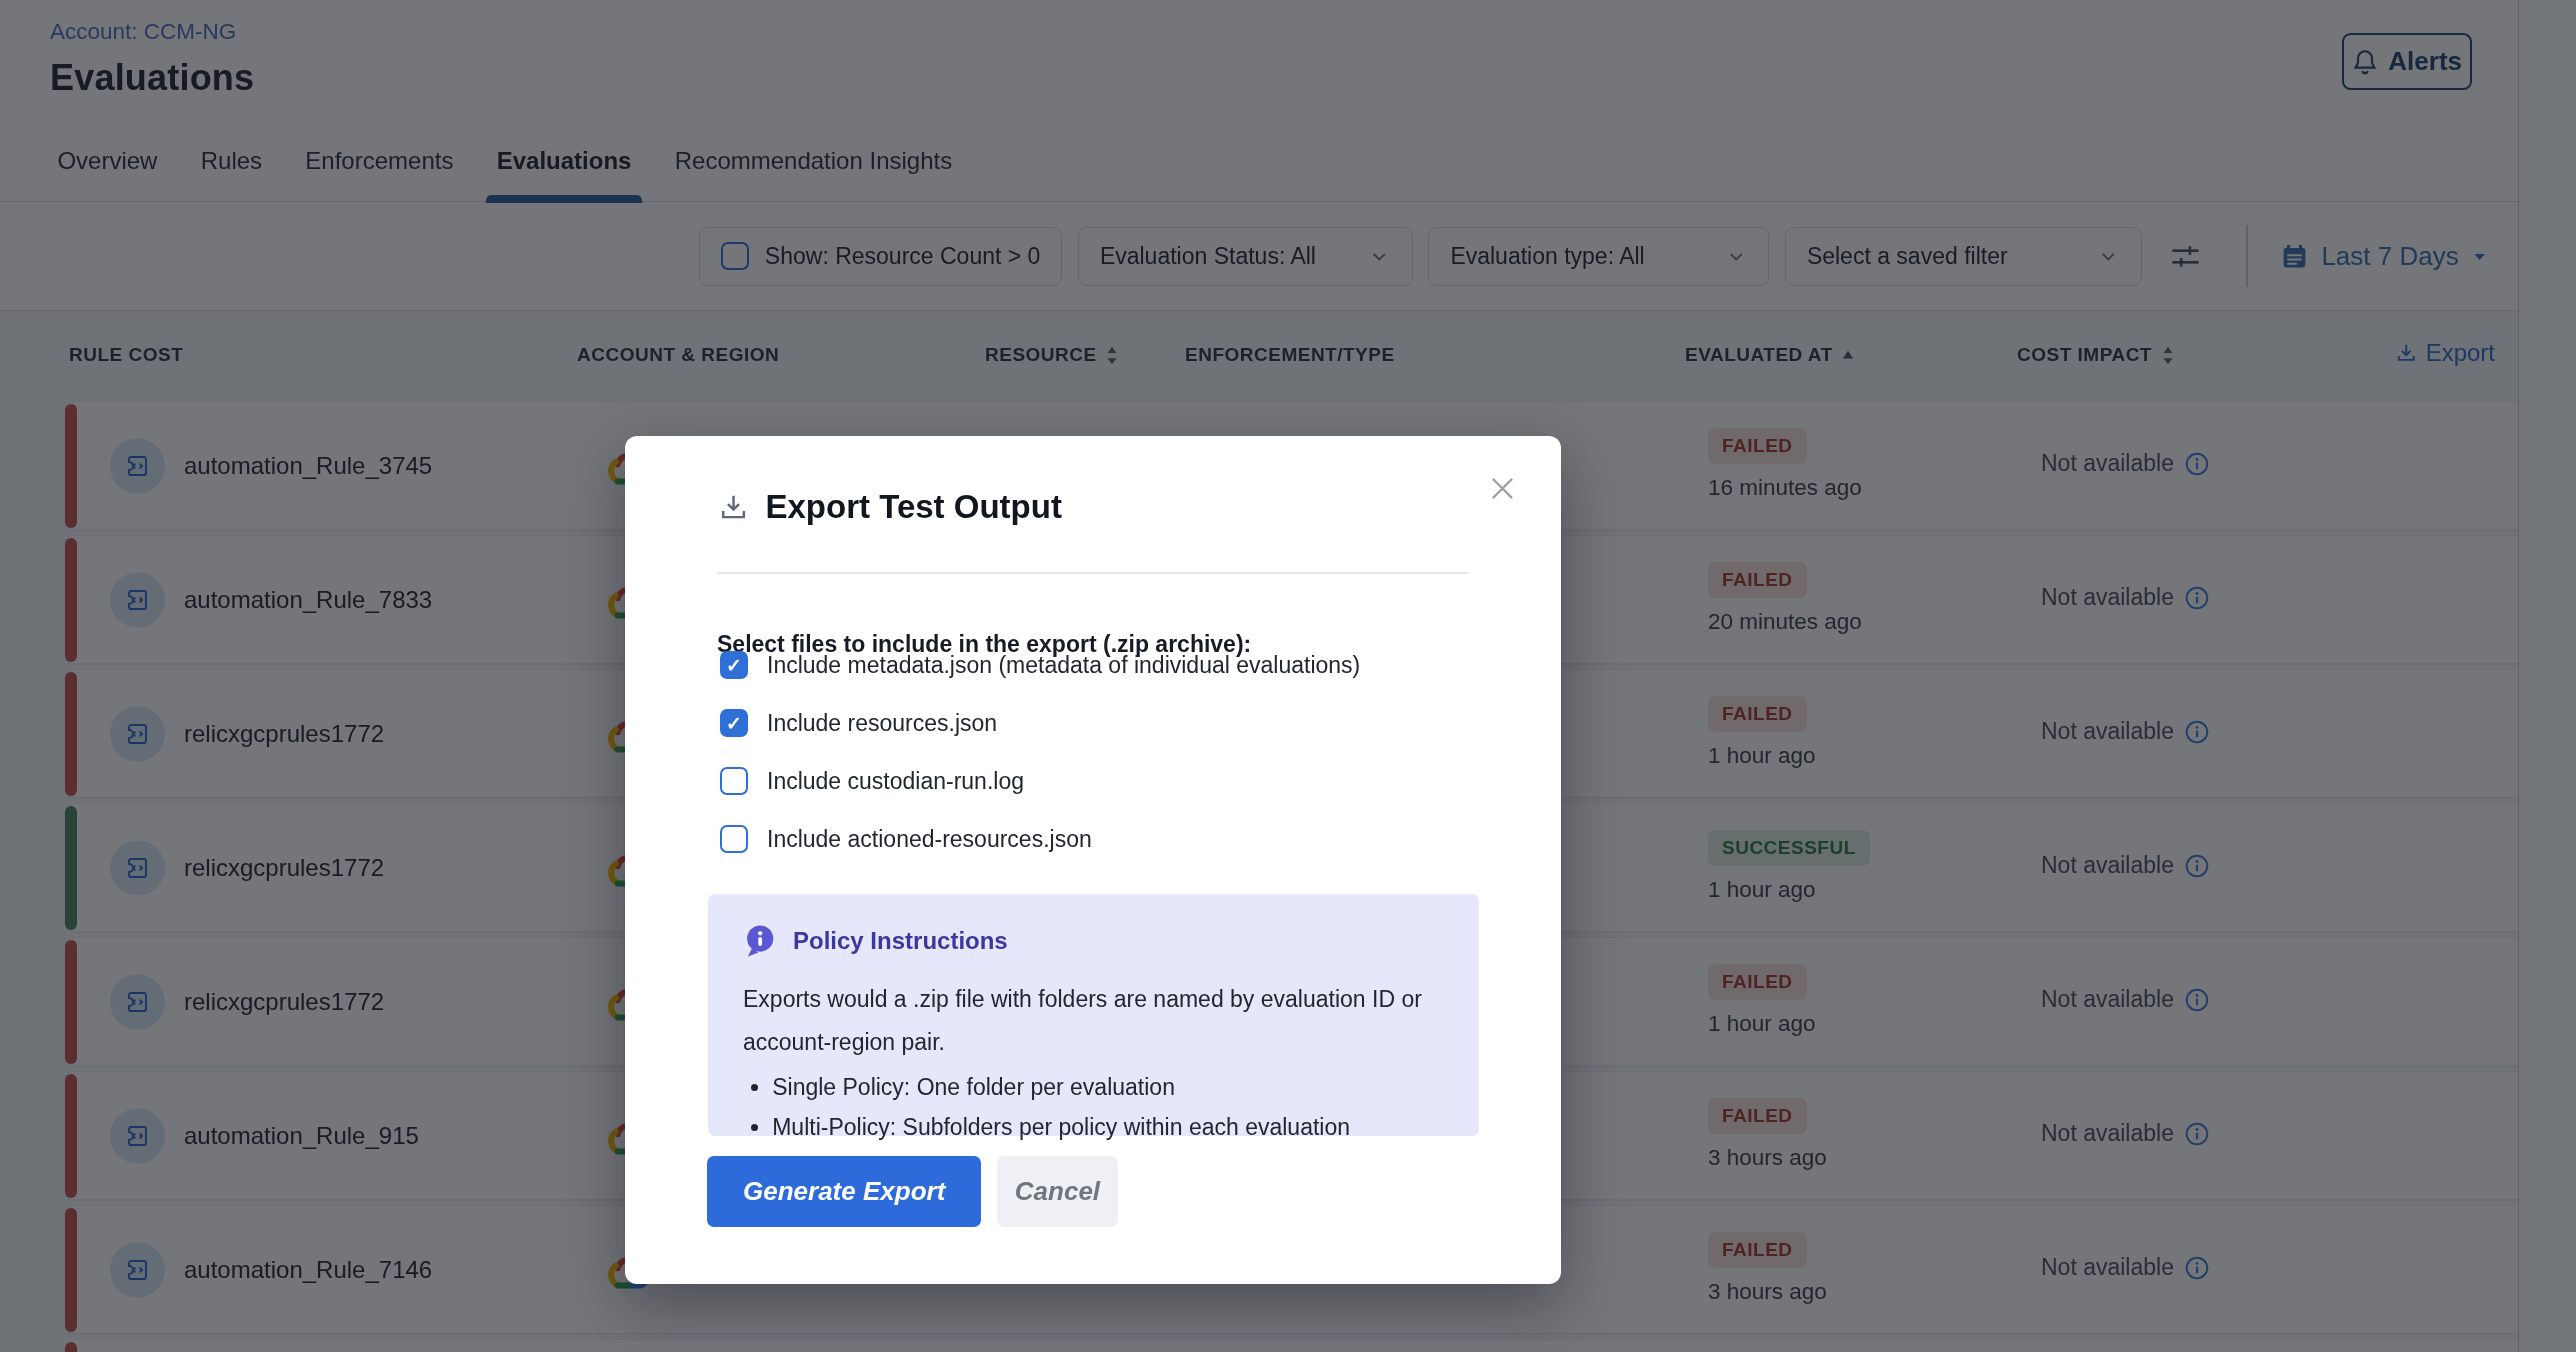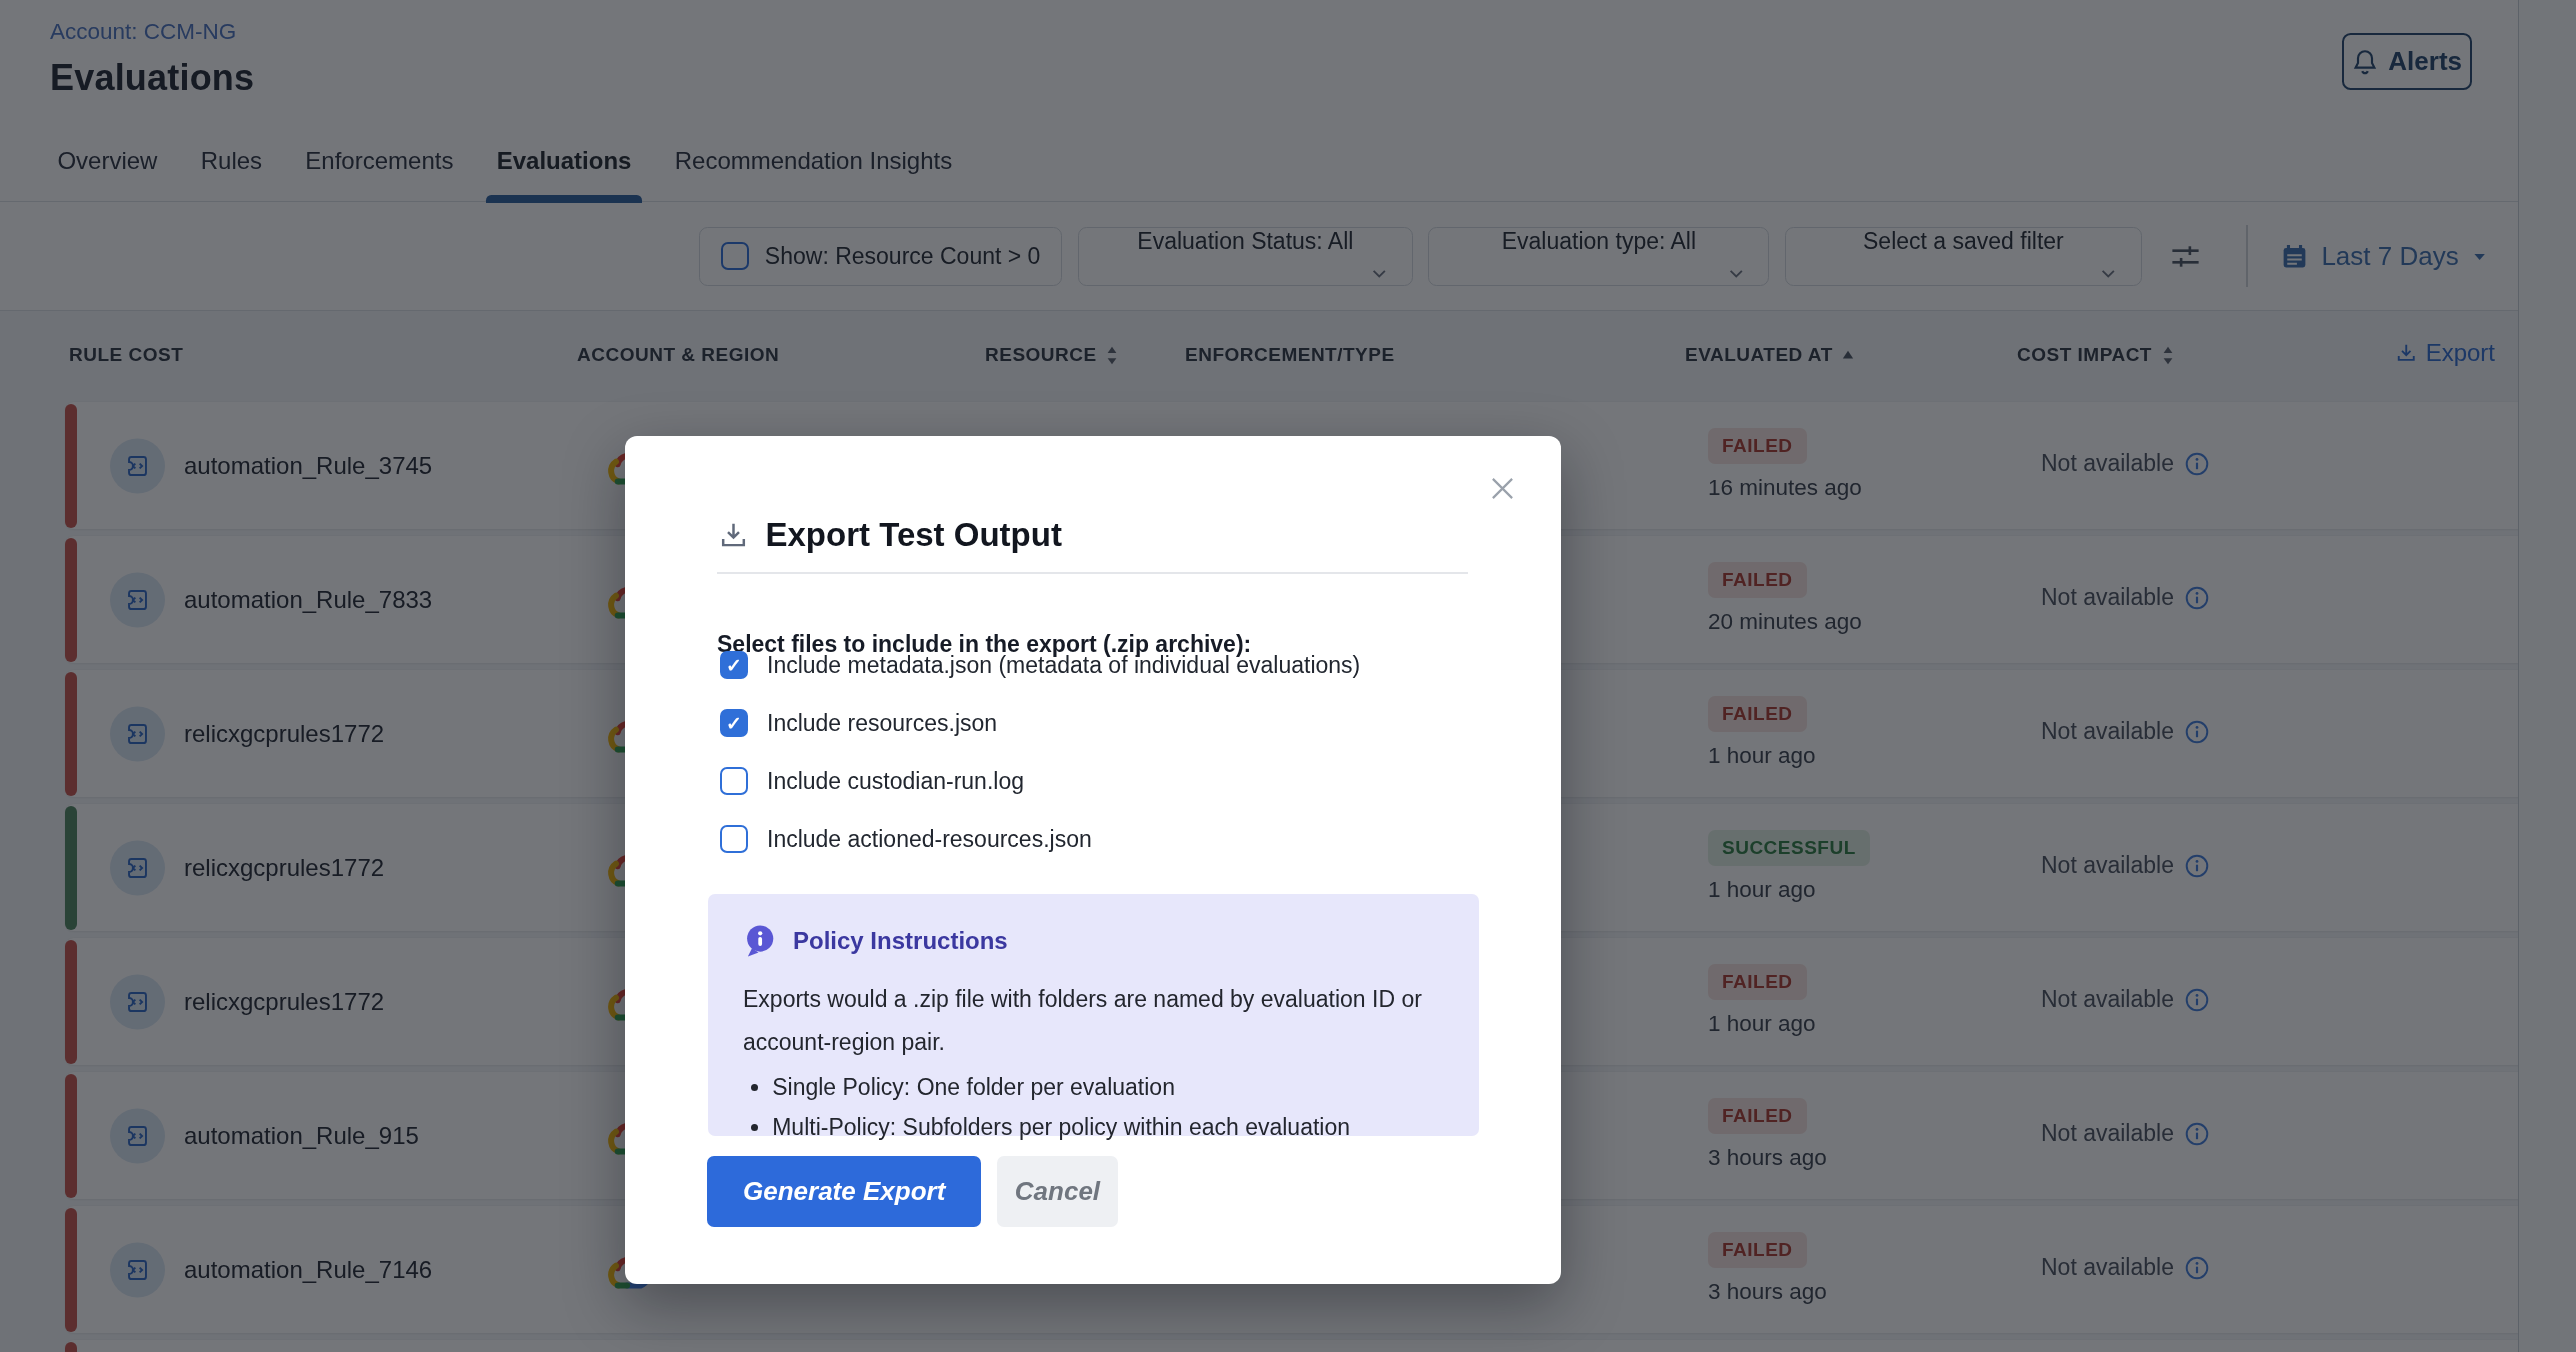--- a/index.html
+++ b/index.html
@@ -32,21 +32,21 @@
   
   .filterbar {
     background:#fff; height:109px; border-bottom:0.9px solid #dcdfe4;
     display:flex; align-items:center; justify-content:flex-end; gap:15.5px; padding-right:88px;
   }
   .fbox {
     height:59px; border:1.7px solid #d4d9df; border-radius:8.6px; background:#fff;
     display:flex; align-items:center; padding:0 21px; font-size:23px; color:#252b36; cursor:pointer;
   }
   .fbox .chev { margin-left:auto; padding-left:40px; display:flex; }
-  .fbox--dd { justify-content:space-between;flex-direction:column; }
+  .fbox--dd { justify-content:space-between; }
   .w-status { width:335px; } .w-type { width:341px; } .w-saved { width:357px; }
   .cb {
     width:28px; height:28px; border:2.6px solid #2f6fd8; border-radius:7px; background:#fff;
     flex:0 0 auto; display:flex; align-items:center; justify-content:center;
   }
   .cb--checked { background:#2f6fd8; }
   .cb--checked::after { content:"\2713"; color:#fff; font-size:19px; font-weight:700; }
   .fbox .cb { margin-right:15.5px; }
   .icon-btn { background:none; border:none; padding:5.2px; margin:0 5.2px; cursor:pointer; display:flex; }
   .vdivider { width:1.7px; height:62px; background:#d0d4da; margin:0 17.3px; }
@@ -81,21 +81,21 @@
   
   .gutter { position:absolute; top:0; right:0; bottom:0; width:58px; background:#fbfcfd; border-left:0.9px solid #c9cfd6; z-index:5; }
   
   .backdrop { position:absolute; inset:0; background:rgba(16,19,25,.58); z-index:50; }
   .modal {
     position:absolute; left:625px; top:436px; width:936px; height:848px;
     background:#fff; border-radius:12px; z-index:60;
     box-shadow:0 21px 60px rgba(10,14,22,.38);
   }
   .m-close { position:absolute; top:36px; right:40px; width:35px; height:35px; background:none; border:none; cursor:pointer; display:flex; }
-  .m-title { position:absolute; left:92px; top:80px; display:flex; align-items:center; gap:15.5px; font-size:33px; font-weight:700; color:#12161f; }
+  .m-title { position:absolute; left:92px; top:52px; display:flex; align-items:center; gap:15.5px; font-size:33px; font-weight:700; color:#12161f; }
   .m-divider { position:absolute; left:92px; right:93px; top:136px; height:1.7px; background:#e4e6ea; }
   .m-select-label { position:absolute; left:92px; top:195px; font-size:23px; font-weight:700; color:#161b26; }
   .m-options { position:absolute; left:95px; top:200px; }
   .m-opt { height:58px; display:flex; align-items:center; gap:19px; cursor:pointer; }
   .m-opt .opt-label { font-size:23px; color:#21262f; }
   .infobox {
     position:absolute; left:83px; top:458px; width:771px; height:242px;
     background:#e7e7fb; border-radius:7px; padding:29px 35px;
   }
   .ib-head { display:flex; align-items:center; gap:14px; font-size:24px; font-weight:700; color:#3b38a0; }

